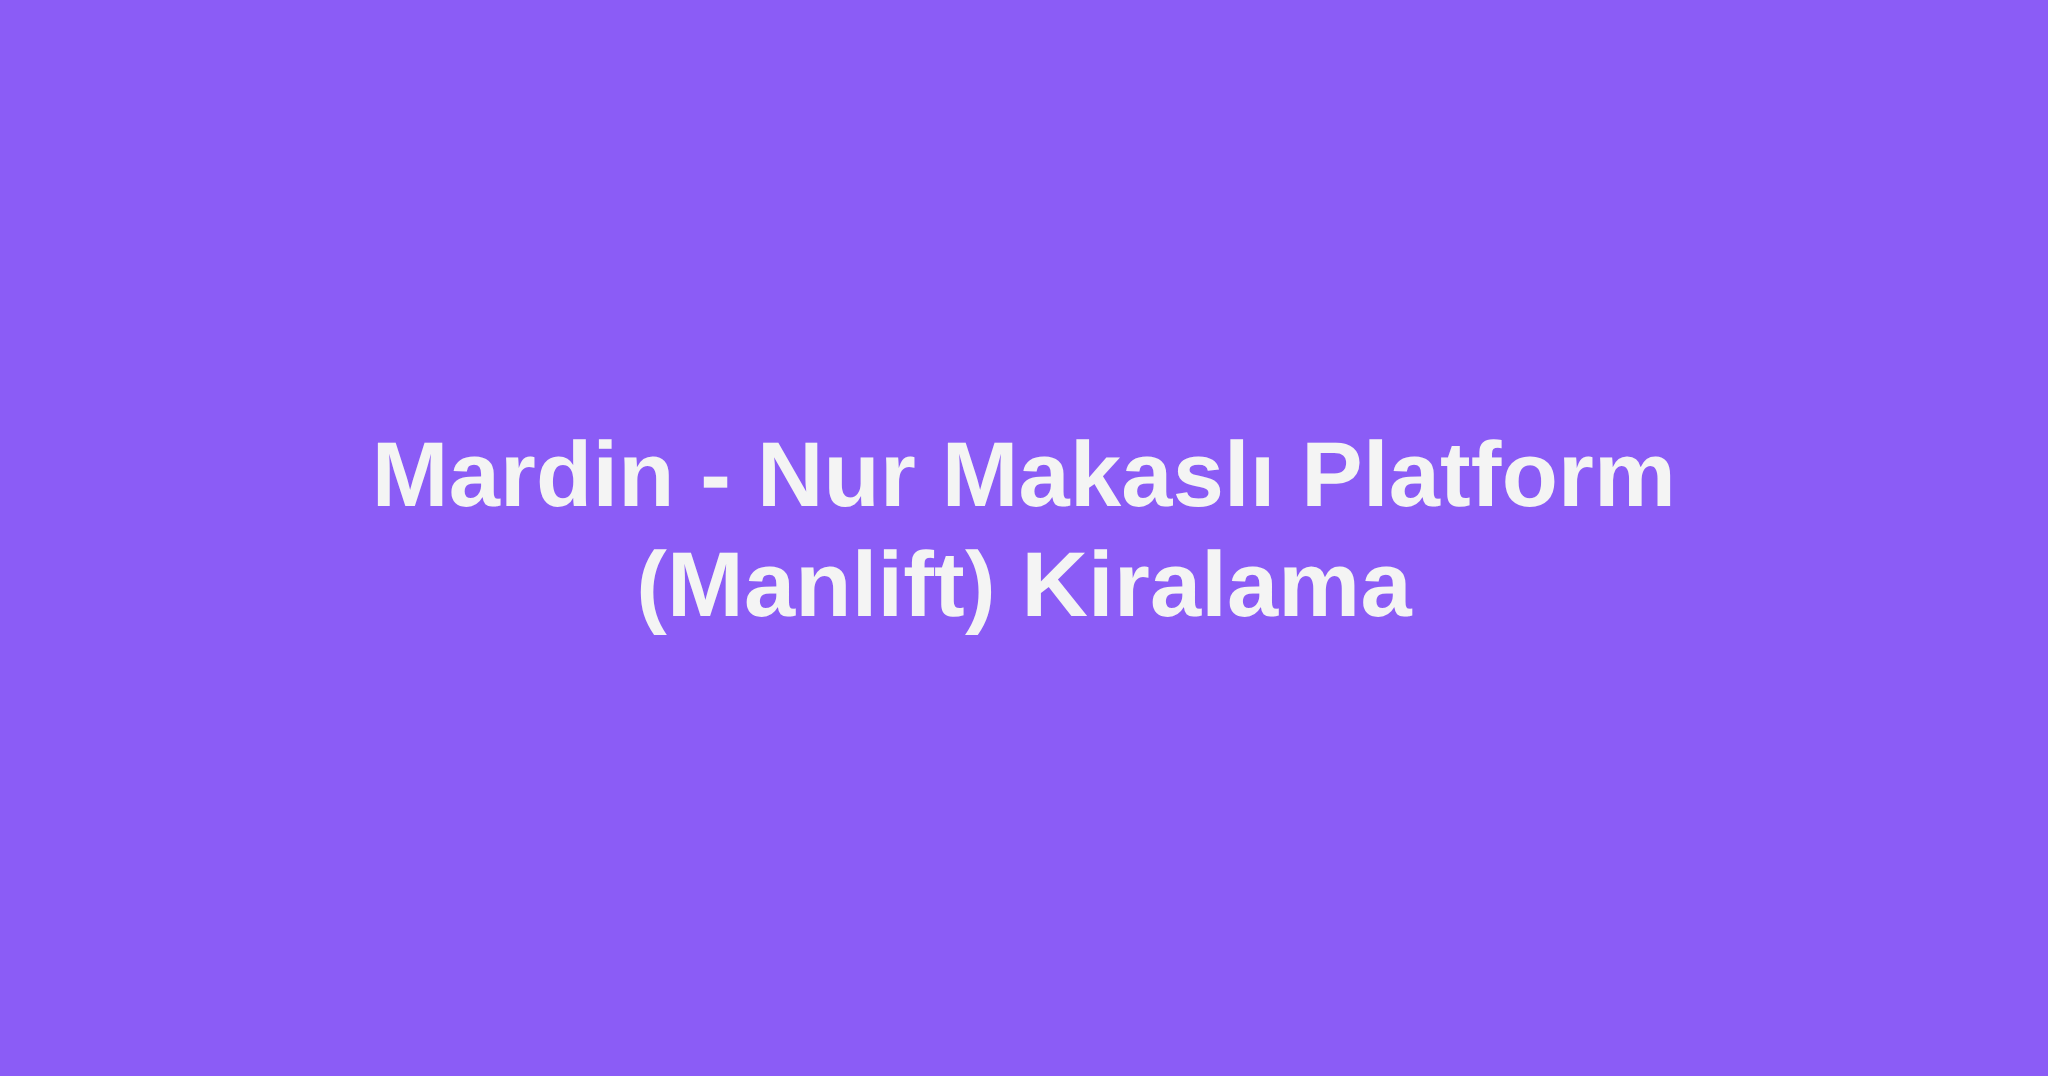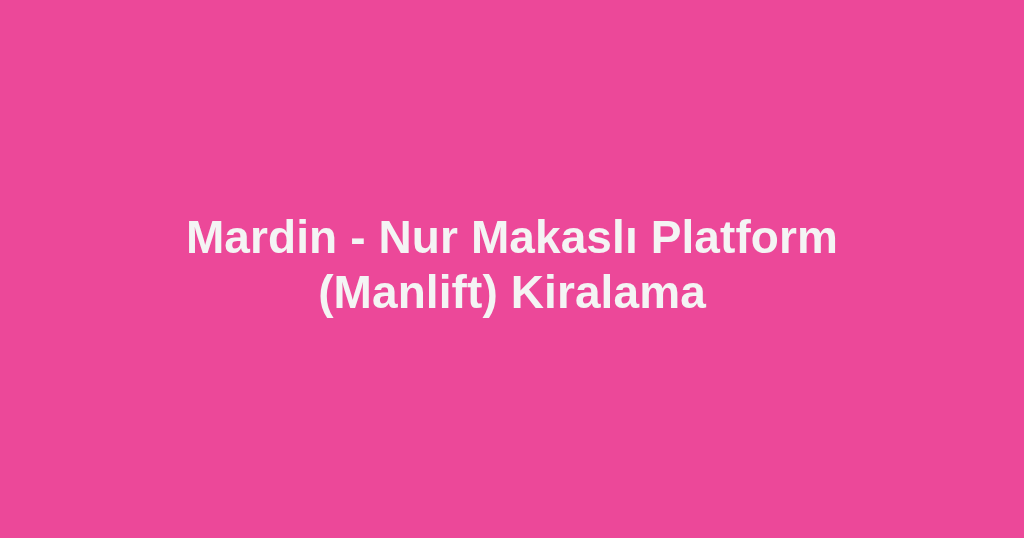--- a/index.html
+++ b/index.html
@@ -14,21 +14,21 @@
     overflow: hidden;
     font-family: "Liberation Sans", "DejaVu Sans", sans-serif;
   }
 
   
   .share-card {
     position: relative;
     box-sizing: border-box;
     width: 1024px;
     height: 538px;
-    background-color: #ec4899;
+    background-color: #8b5cf6;
     display: flex;
     align-items: center;
     justify-content: center;
     overflow: hidden;
   }
 
   
   .headline-block {
     width: 100%;
     padding: 0 40px;

